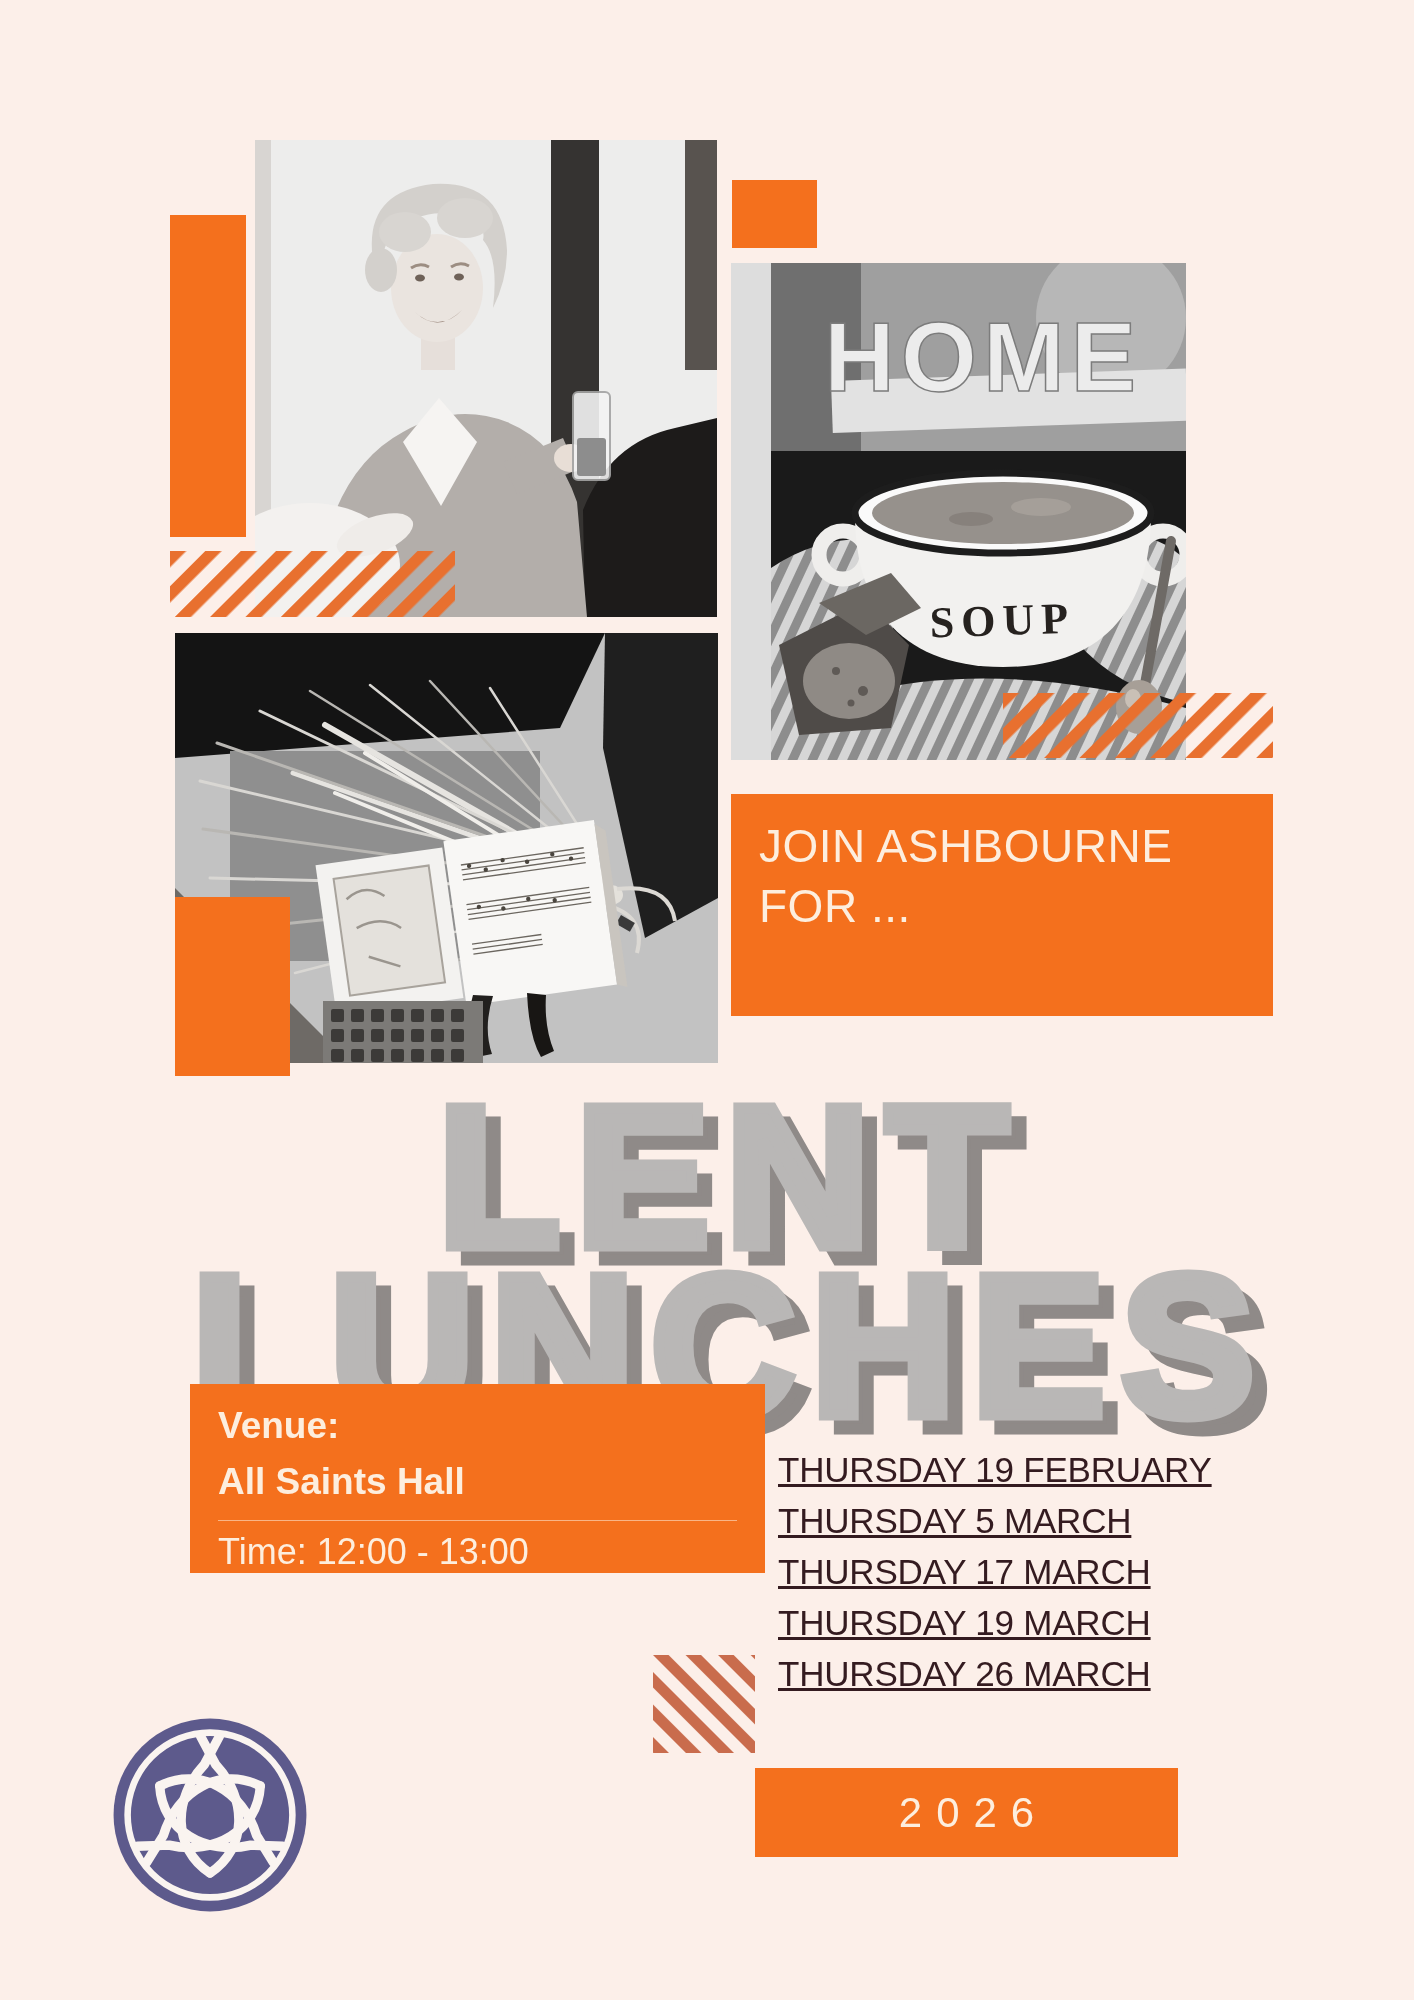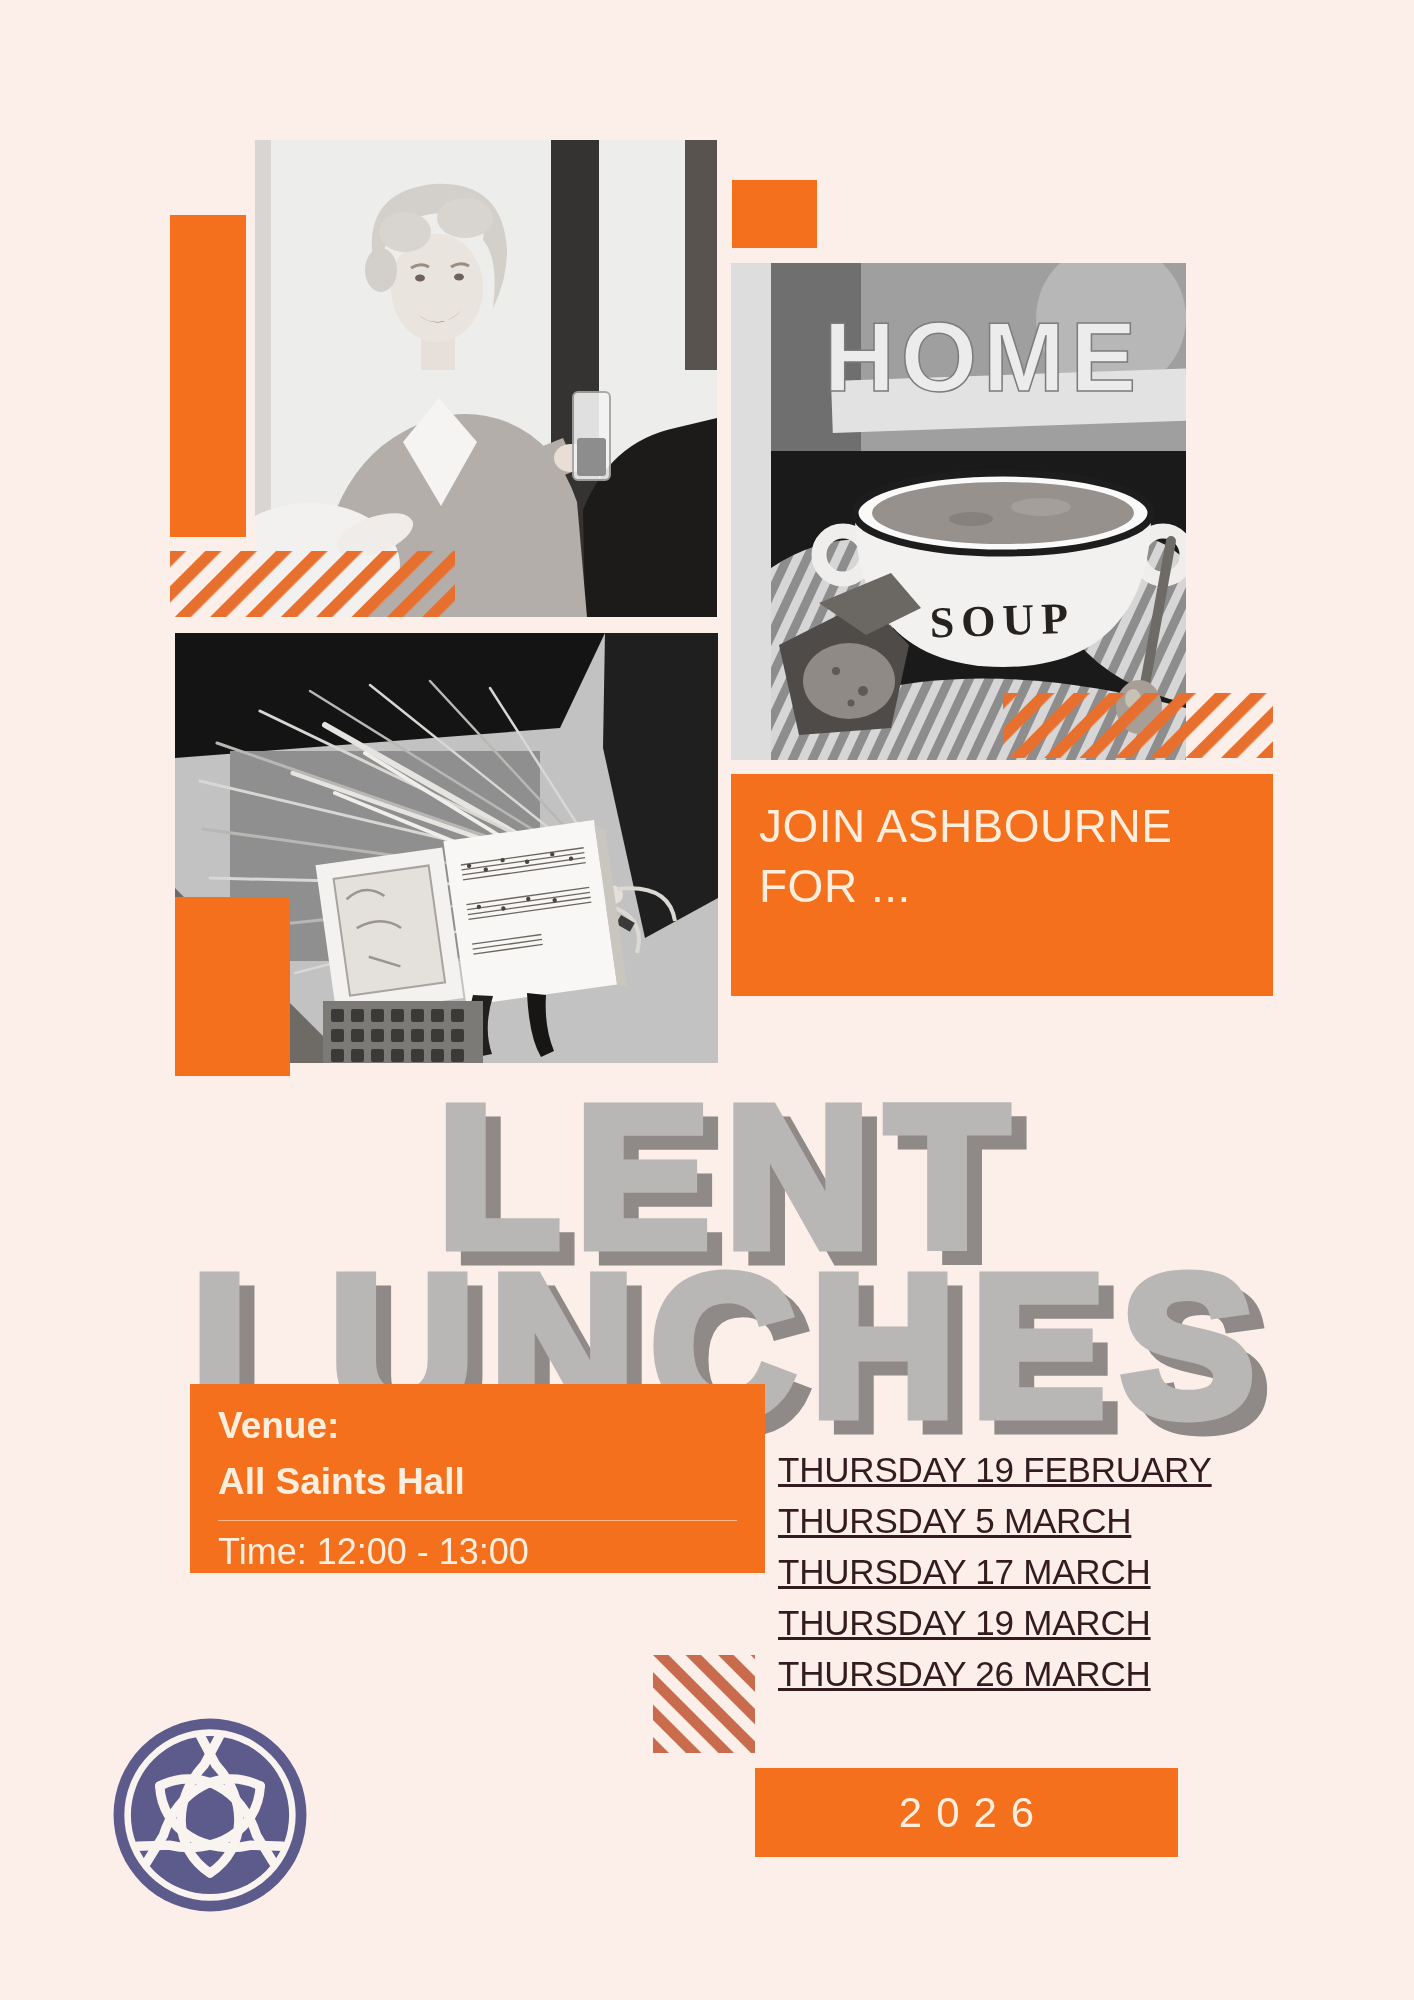--- a/index.html
+++ b/index.html
@@ -20,21 +20,21 @@
   #photo-soup{left:731px;top:263px;width:415px;height:497px;padding-left:40px;}
   #photo-palm{left:175px;top:633px;width:543px;height:430px;}
   .photo svg{display:block;width:100%;height:100%;}
   
   #stripe-band-1{left:170px;top:551px;width:285px;height:66px;}
   #stripe-band-2{left:1003px;top:693px;width:270px;height:65px;}
   #stripe-square{left:653px;top:1655px;width:102px;height:98px;}
   .stripes svg{display:block;width:100%;height:100%;}
   
   #intro-box{
-    left:731px;top:774px;width:542px;height:222px;box-sizing:border-box;
+    left:731px;top:794px;width:542px;height:222px;box-sizing:border-box;
     background:#f4701d;color:#fdeede;padding:22px 28px 0 28px;
     font-size:46px;line-height:60px;font-weight:400;letter-spacing:.5px;
   }
   
   .title-line{
     left:24px;width:1414px;text-align:center;line-height:200px;height:200px;
     font-weight:700;font-size:200px;letter-spacing:16px;white-space:nowrap;
   }
   #title-lent{top:1077px;}
   #title-lunches{top:1246px;}

